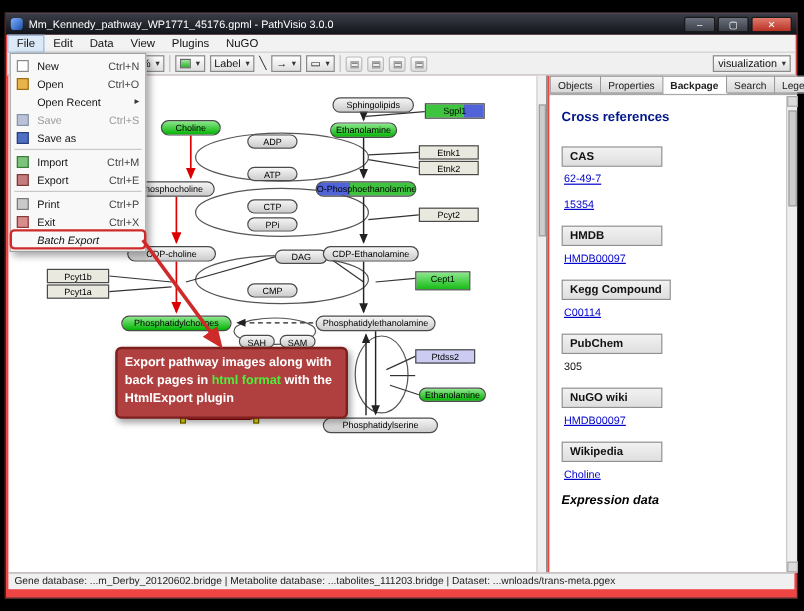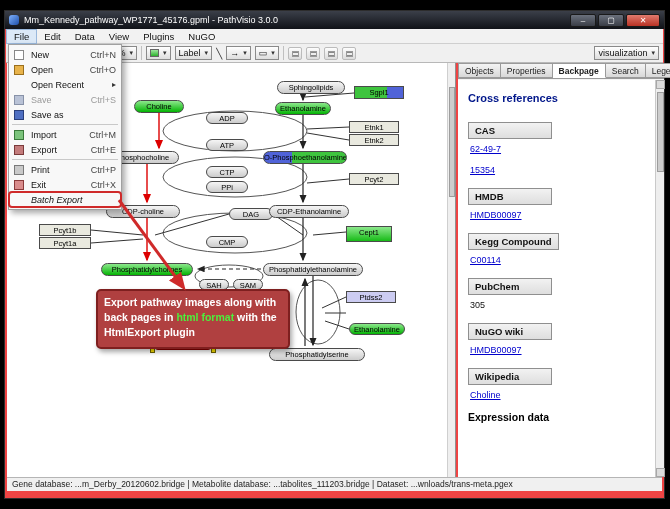--- a/index.html
+++ b/index.html
@@ -76,21 +76,21 @@
   .tab { padding:2px 6px; border:1px solid #9a9a9a; border-left:none; color:#222; background:linear-gradient(180deg,#f4f4f4,#d8d8d8); white-space:nowrap; }
   .tab:first-child { border-left:1px solid #9a9a9a; }
   .tab.active { background:#fff; border-bottom:1px solid #fff; font-weight:bold; }
   .panel-content { position:absolute; left:0; right:9px; top:17px; bottom:0; background:#fff; padding:8px 10px; overflow:hidden; }
   .xref-heading { color:#00168a; font-weight:bold; font-size:11px; margin:4px 0 16px; }
   .xsec { margin-bottom:11px; }
   .xlabel { display:inline-block; min-width:84px; padding:2px 6px; background:linear-gradient(180deg,#f2f2f2,#dedede);
             border:1px solid #8f8f8f; font-size:9.5px; font-weight:bold; color:#111; }
   .xval { display:block; margin:5px 0 0 2px; font-size:9px; color:#0000cc; text-decoration:underline; }
   .xval.plain { color:#111; text-decoration:none; }
-  .expr-heading { font-weight:bold; font-size:10.5px; color:#000; margin-top:10px; }
+  .expr-heading { font-weight:bold; font-size:10.5px; color:#000; margin-top:10px;font-style:italic; }
   .pscroll { position:absolute; right:0; top:17px; bottom:0; width:9px; background:#eeeeee; border-left:1px solid #c9c9c9; }
   .pscroll .btn { position:absolute; left:0; width:9px; height:9px; background:#dcdcdc; border:1px solid #a8a8a8; }
   .pscroll .btn.up { top:0; } .pscroll .btn.down { bottom:0; }
   .pscroll .thumb { position:absolute; left:1px; width:7px; top:12px; height:80px; background:#cdcdcd; border:1px solid #9d9d9d; }
 
   
   .statusbar { position:absolute; left:2px; right:2px; bottom:7px; height:14px; background:#f0f0f0;
                border-top:1px solid #b5b5b5; font-size:8.5px; color:#222; line-height:13px; padding:0 5px;
                white-space:nowrap; overflow:hidden; }
 

